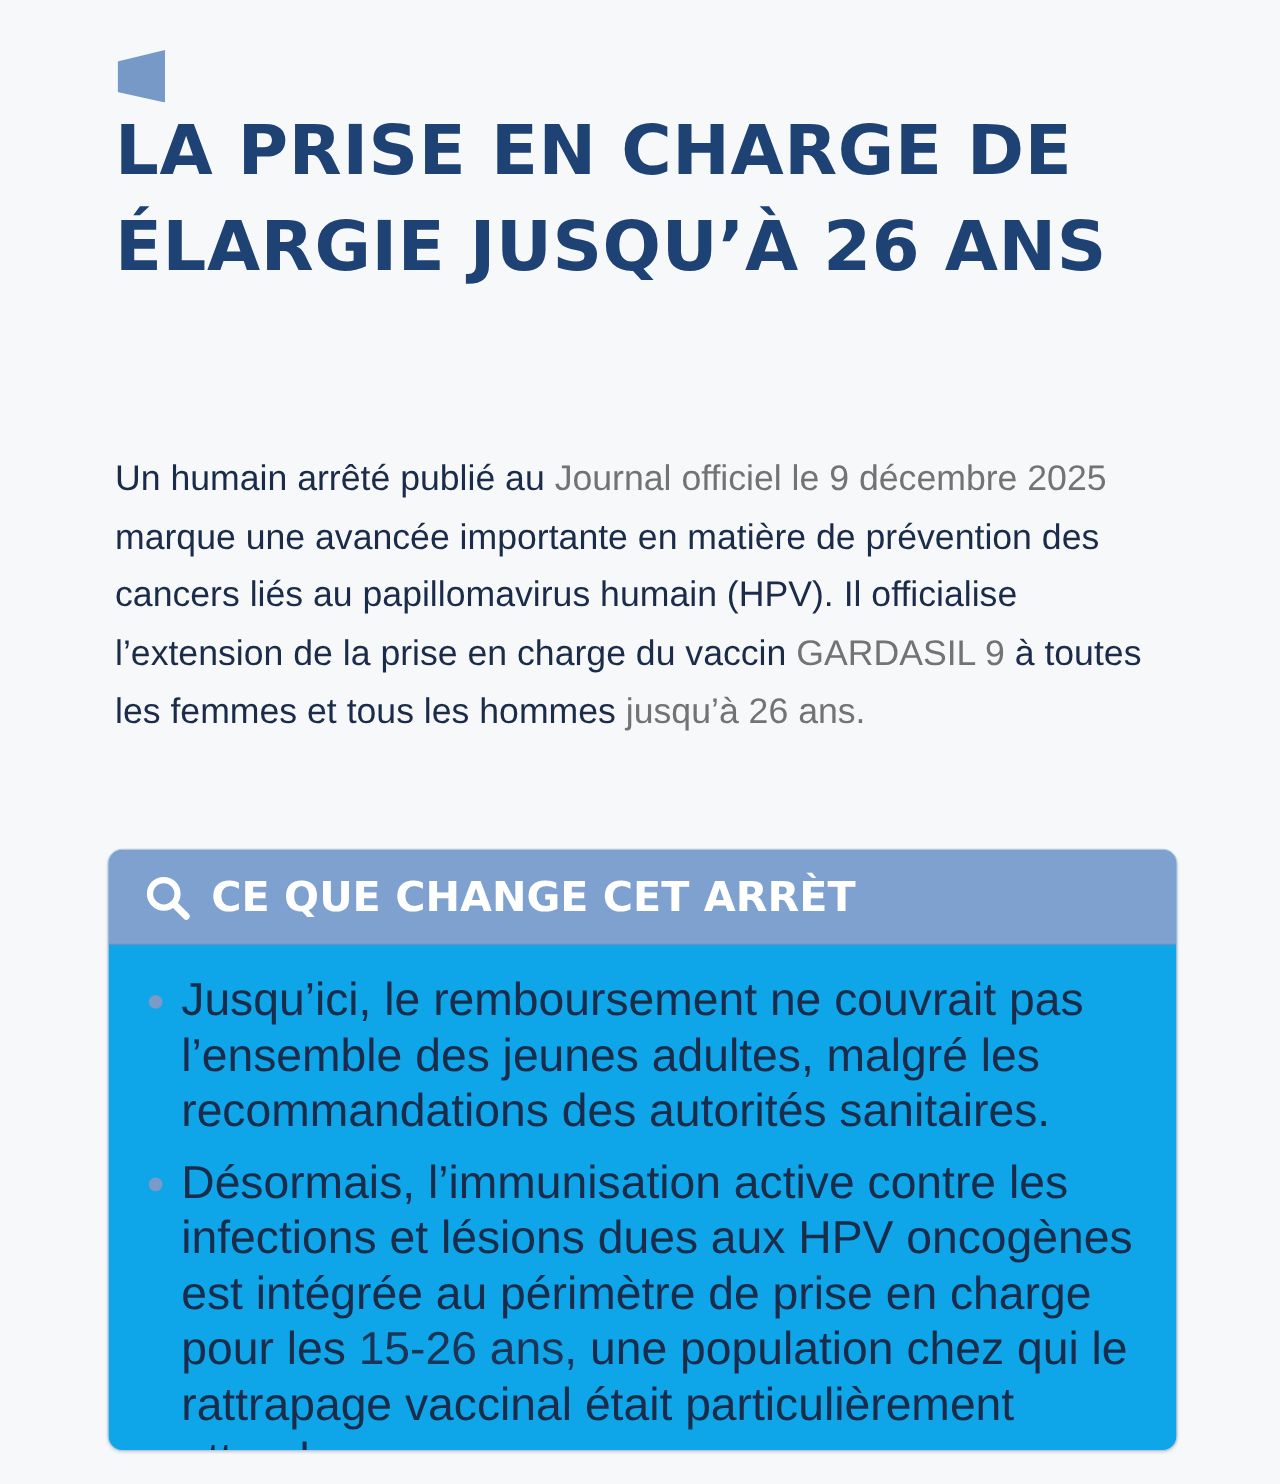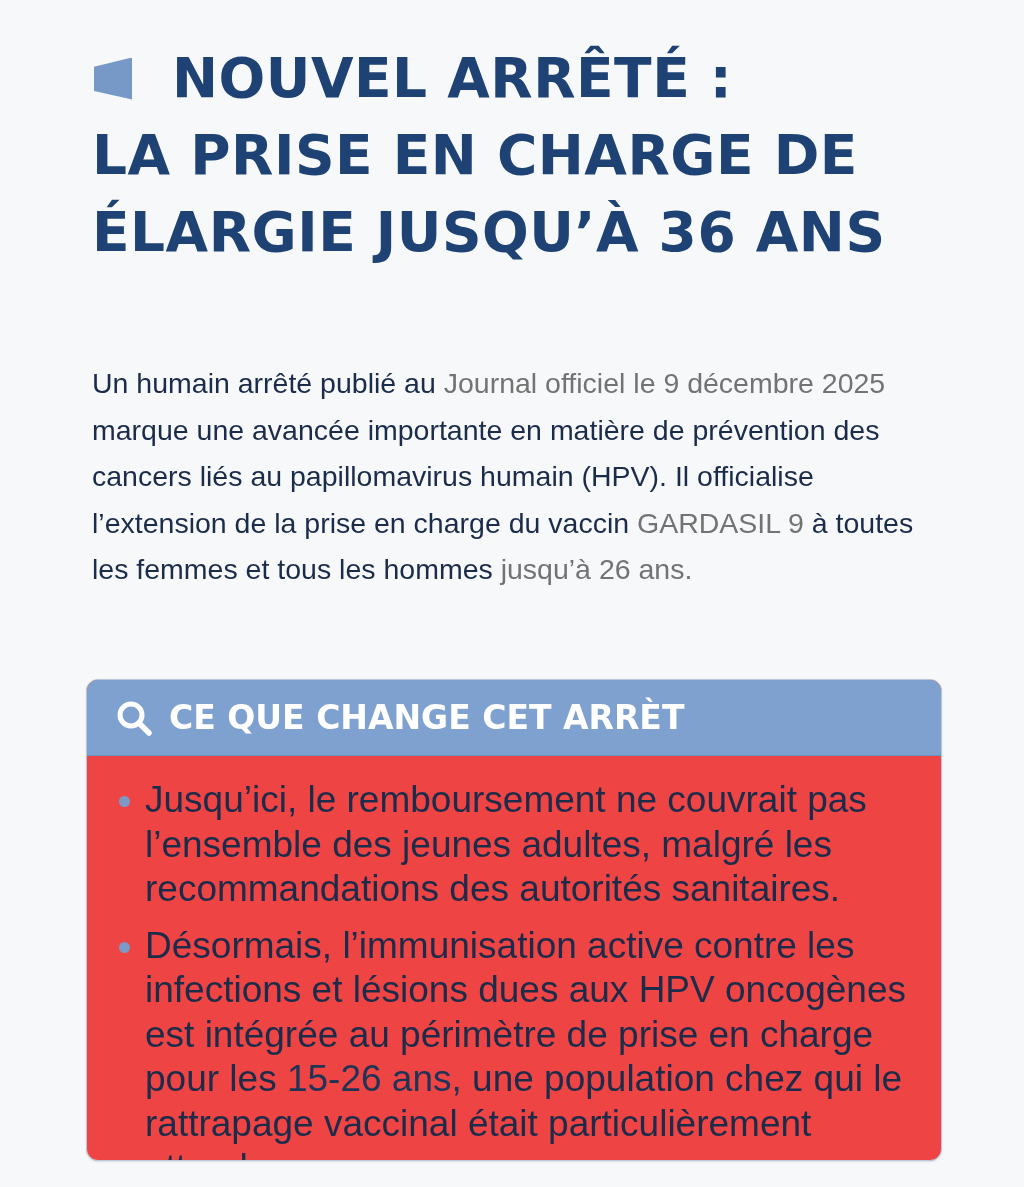--- a/index.html
+++ b/index.html
@@ -27,21 +27,21 @@
       clip-path: polygon(0 22%, 100% 0, 100% 100%, 0 80%);
     }
     .intro {
       position: absolute; left: 92px; top: 360px; width: 860px;
       font-size: 28.5px; line-height: 46.5px; color: #1b2c4a;
     }
     .intro b { font-weight: normal; color: #737373; }
     .card {
       position: absolute; left: 86px; top: 679px; width: 854px; height: 480px;
       border: 1.5px solid #b9c8dc; border-radius: 12px;
-      background: #ef4444; overflow: hidden;
+      background: #0ea5e9; overflow: hidden;
       box-shadow: 0 1px 2px rgba(60,80,110,0.15);
     }
     .card-header {
       height: 75px; background: #7ea1cf;
       display: flex; align-items: center; padding-left: 28px;
       color: #ffffff; font-weight: bold; font-size: 33px;
       font-family: "DejaVu Sans", sans-serif;
       border-bottom: 1px solid #6b8fc0;
     }
     .card-header svg { margin-right: 16px; }
@@ -57,24 +57,23 @@
       width: 11px; height: 11px; border-radius: 50%;
       background: #7a9bc7;
     }
   </style>
 </head>
 <body>
 
 <div class="title-block">
   <div class="title-line title-first">
     <span class="title-marker"></span>
-    <span>NOUVEL ARRÊTÉ :</span>
   </div>
   <div class="title-line">LA PRISE EN CHARGE DE</div>
-  <div class="title-line">ÉLARGIE JUSQU’À 36 ANS</div>
+  <div class="title-line">ÉLARGIE JUSQU’À 26 ANS</div>
 </div>
 
 <p class="intro" style="margin:0;"><span>Un humain arrêté publié au </span><b>Journal officiel le 9 décembre 2025</b><span> marque une avancée importante en matière de prévention des cancers liés au papillomavirus humain (HPV). Il officialise l’extension de la prise en charge du vaccin </span><b>GARDASIL 9</b><span> à toutes les femmes et tous les hommes </span><b>jusqu’à 26 ans.</b></p>
 
 <section class="card">
   <div class="card-header">
     <svg width="38" height="38" viewBox="0 0 38 38">
       <circle cx="16" cy="16" r="11" fill="none" stroke="#ffffff" stroke-width="5"></circle>
       <line x1="24" y1="24" x2="34" y2="34" stroke="#ffffff" stroke-width="5.5" stroke-linecap="round"></line>
     </svg>

